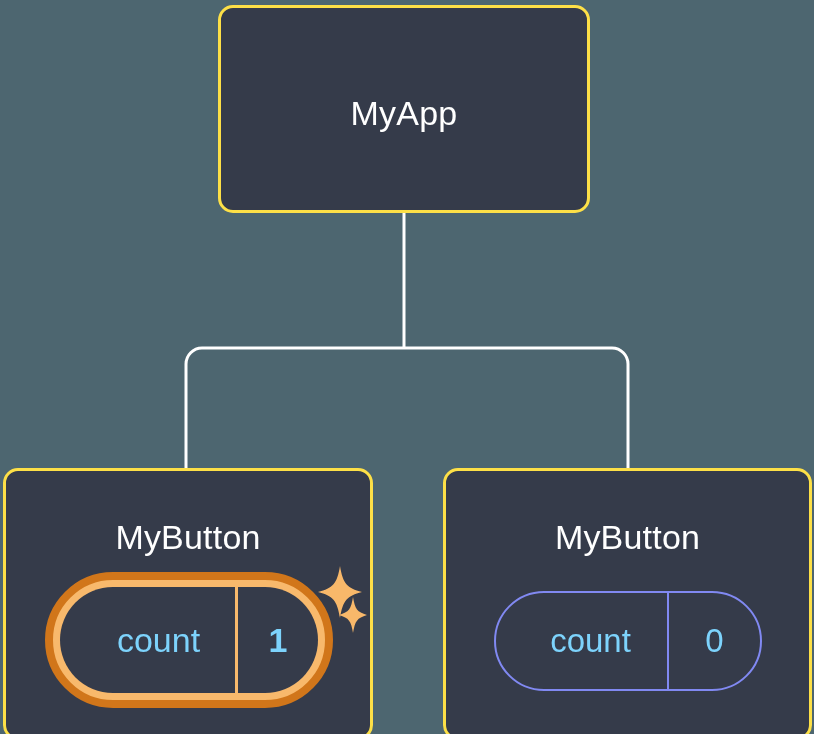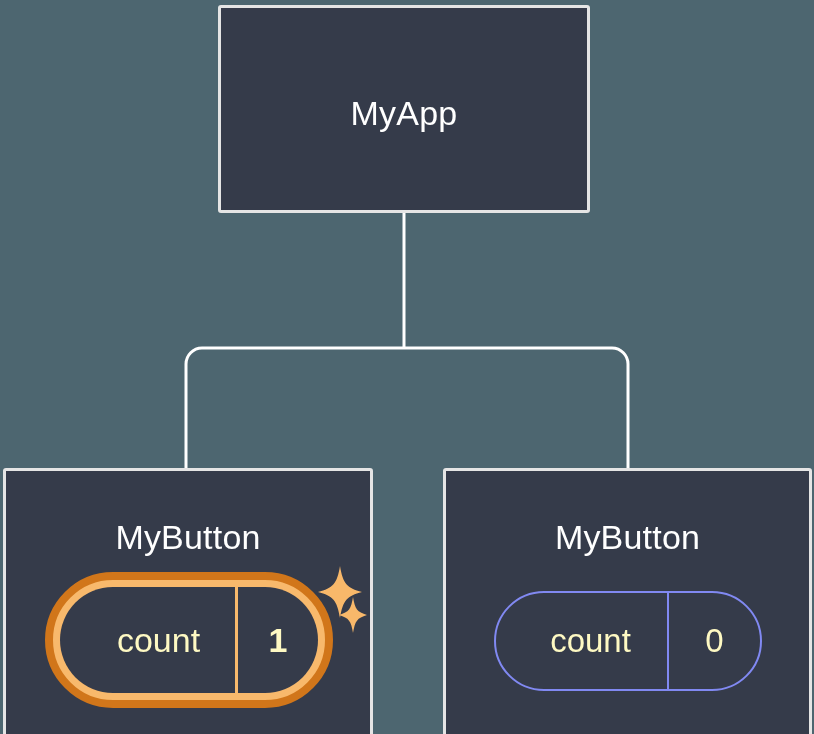--- a/index.html
+++ b/index.html
@@ -27,22 +27,22 @@
     width: 814px;
     height: 734px;
     pointer-events: none;
   }
 
   
   .node {
     position: absolute;
     box-sizing: border-box;
     background: #353b4a;
-    border: 3px solid #e5e5e5;
-    border-radius: 3px;
+    border: 3px solid #fde047;
+    border-radius: 15px;
   }
 
   #node-myapp {
     left: 218px;
     top: 5px;
     width: 372px;
     height: 208px;
   }
 
   #node-mybutton-left {
@@ -87,21 +87,21 @@
     display: flex;
     align-items: stretch;
     border-radius: 999px;
   }
 
   .state-pill .pill-key,
   .state-pill .pill-val {
     display: flex;
     align-items: center;
     justify-content: center;
-    color: #fef9c3;
+    color: #7dd3fc;
     white-space: nowrap;
   }
 
   
   .state-pill.plain {
     border: 2px solid #8189f2;
   }
   .state-pill.plain .pill-key {
     flex: 0 0 171px;
     font-size: 33px;

